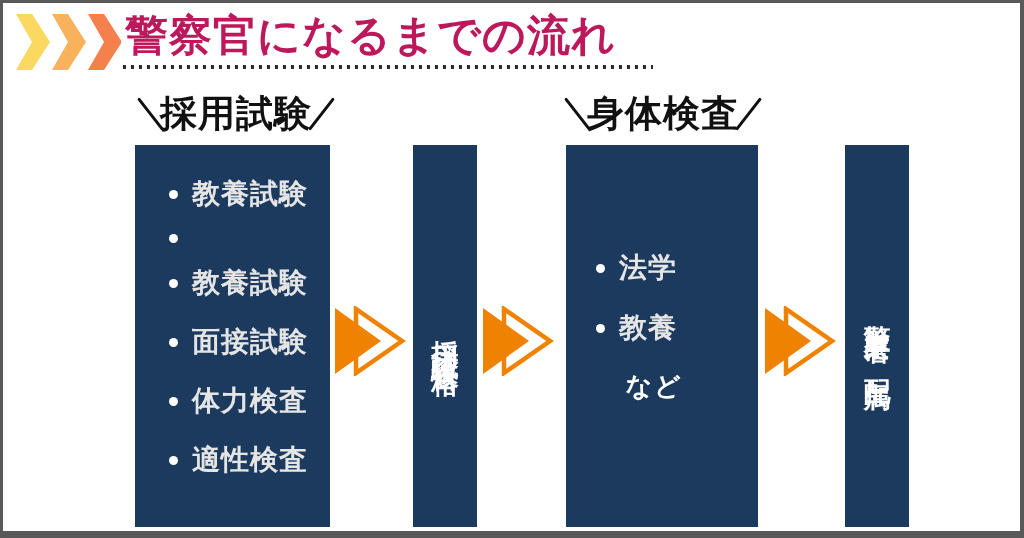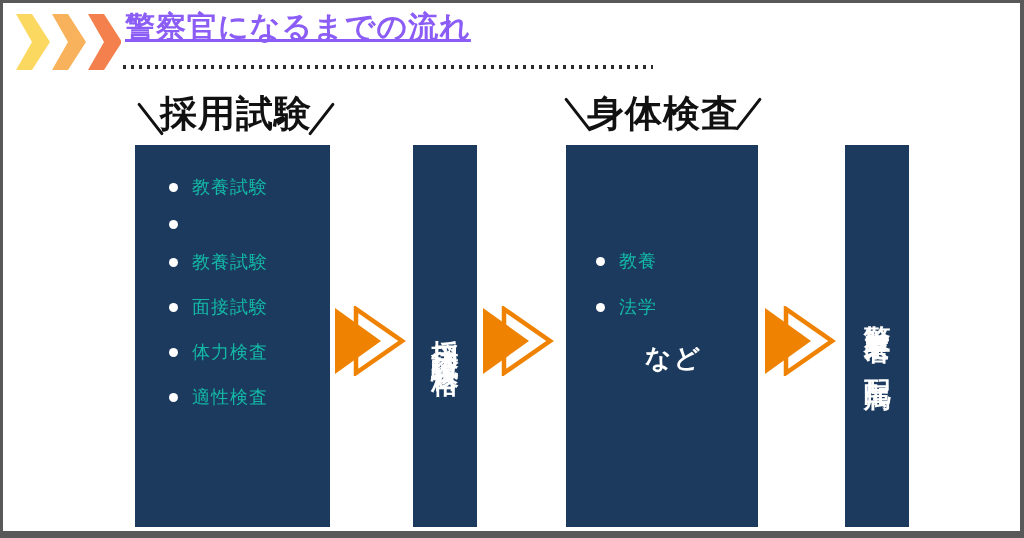--- a/index.html
+++ b/index.html
@@ -18,26 +18,25 @@
 
   
   .title-chevrons {
     position: absolute;
     left: 12px; top: 10px;
     width: 106px; height: 58px;
   }
   .page-title {
     position: absolute;
     left: 122px; top: 4px;
-    font-size: 30px;
+    font-size: 43px;
     font-weight: 800;
-    color: #8b5cf6;
+    color: #be185d;
     letter-spacing: 1px;
     white-space: nowrap;
-    text-decoration: underline;
   }
   .title-underline {
     position: absolute;
     left: 120px; top: 62px;
     width: 530px; height: 4px;
     background-image: repeating-linear-gradient(to right, #2b2b2b 0 3px, transparent 3px 8px);
   }
 
   
   .section-label {
@@ -56,62 +55,62 @@
     letter-spacing: 1px;
     white-space: nowrap;
   }
   .slash-bar {
     width: 3px; height: 40px;
     background: #111111;
     border-radius: 2px;
   }
   .slash-bar.backslash { transform: rotate(-38deg); }
   .slash-bar.slash     { transform: rotate(38deg); }
-  .section-label-1 { left: 118px;  width: 230px; align-items: flex-end; }
+  .section-label-1 { left: 118px;  width: 230px; }
   .section-label-2 { left: 543px;  width: 234px; }
 
   
   .flow-box {
     position: absolute;
     top: 142px;
     height: 382px;
     background: #1b3a5e;
   }
   .box-exam       { left: 132px; width: 195px; }
   .box-pass       { left: 410px; width: 64px;  display: flex; align-items: center; justify-content: center; }
   .box-school     { left: 563px; width: 192px; }
   .box-assignment { left: 842px; width: 64px;  display: flex; align-items: center; justify-content: center; }
 
   .bullet-list { list-style: none; }
   .box-exam .bullet-list   { padding: 30px 0 0 34px; }
   .box-school .bullet-list { padding: 104px 0 0 30px; }
   .bullet-item {
     display: flex;
     align-items: center;
-    color: #14b8a6;
-    font-size: 18px;
-    font-weight: 400;
+    color: #e5e5e5;
+    font-size: 28px;
+    font-weight: 700;
     letter-spacing: 1px;
     white-space: nowrap;
   }
   .box-exam .bullet-item   { margin-bottom: 21px; }
   .box-school .bullet-item { margin-bottom: 22px; }
   .bullet-dot {
     width: 9px; height: 9px;
     border-radius: 50%;
     background: #ffffff;
     margin-right: 14px;
     flex: 0 0 auto;
   }
   .etc-note {
     color: #ffffff;
     font-size: 26px;
     font-weight: 700;
-    text-align: right;
-    padding-right: 56px;
+    text-align: center;
+    padding-right: 16px;
     letter-spacing: 2px;
   }
   .vertical-label {
     writing-mode: vertical-rl;
     text-orientation: upright;
     color: #ffffff;
     font-size: 27px;
     font-weight: 700;
     letter-spacing: 6px;
     white-space: nowrap;
@@ -190,25 +189,25 @@
 
   <svg class="flow-arrow flow-arrow-2" viewBox="0 0 74 70">
     <polygon points="2,2 2,68 48,35" fill="#ef8200"></polygon>
     <polygon points="23,3 23,67 69,35" fill="none" stroke-width="4.5" stroke="#ef8200"></polygon>
   </svg>
 
   <div class="flow-box box-school">
     <ul class="bullet-list">
       <li class="bullet-item">
         <span class="bullet-dot"></span>
+        <span>法学</span>
+      </li>
+      <li class="bullet-item">
+        <span class="bullet-dot"></span>
         <span>教養</span>
-      </li>
-      <li class="bullet-item">
-        <span class="bullet-dot"></span>
-        <span>法学</span>
       </li>
     </ul>
     <div class="etc-note">など</div>
   </div>
 
   <svg class="flow-arrow flow-arrow-3" viewBox="0 0 74 70">
     <polygon points="2,2 2,68 48,35" fill="#ef8200"></polygon>
     <polygon points="23,3 23,67 69,35" fill="none" stroke-width="4.5" stroke="#ef8200"></polygon>
   </svg>
 

